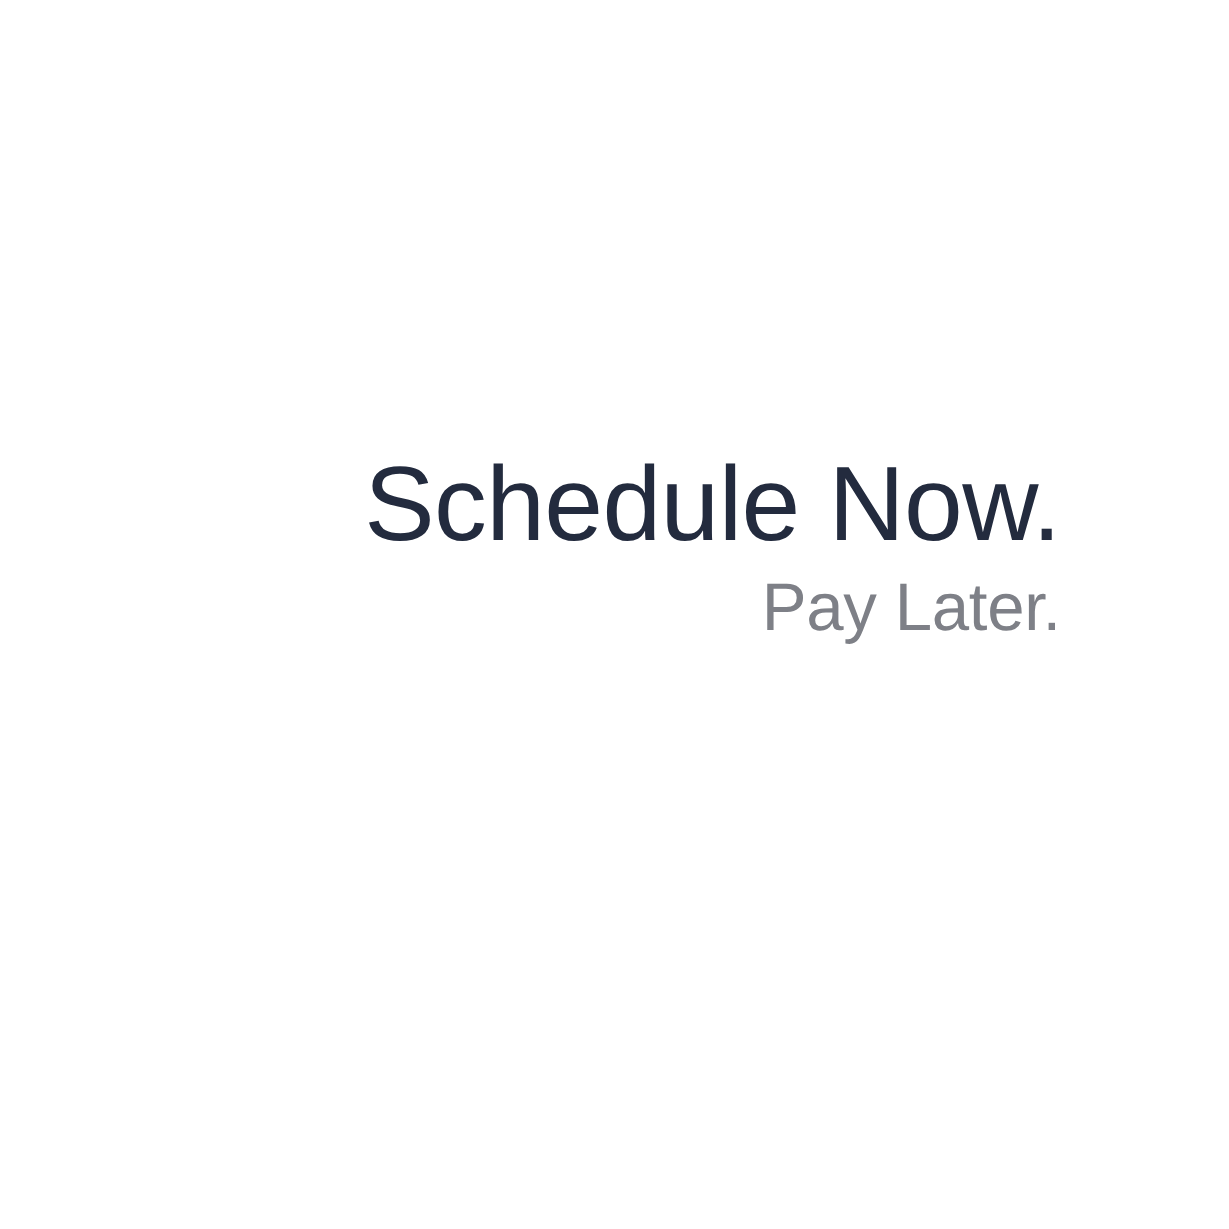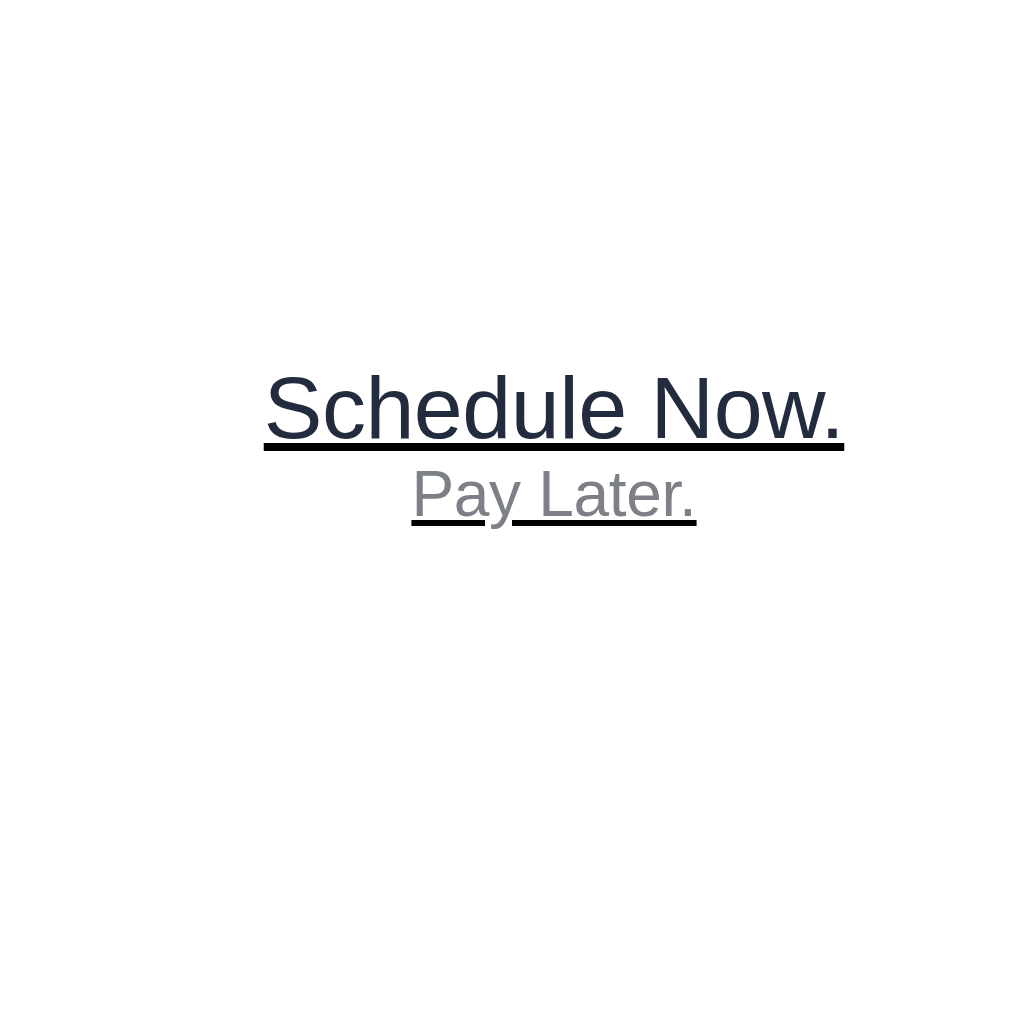--- a/index.html
+++ b/index.html
@@ -20,24 +20,23 @@
     width: 1024px;
     height: 1024px;
     background: #ffffff;
     box-sizing: border-box;
   }
 
   
   #headline-block {
     position: absolute;
     left: 224px;
-    top: 364px;
+    top: 376px;
     width: 660px;
-    text-align: center;
-    text-decoration: underline;
+    text-align: right;
   }
 
   .headline-line {
     display: block;
     margin: 0;
     padding: 0;
     white-space: nowrap;
     font-family: "Liberation Sans", sans-serif;
     font-weight: 400;
     font-style: normal;
@@ -48,21 +47,21 @@
   #headline-primary {
     font-size: 88px;
     line-height: 88px;
     letter-spacing: -0.5px;
     color: #232b3e;
     margin-bottom: 0px;
   }
 
   
   #headline-secondary {
-    font-size: 64px;
+    font-size: 56px;
     line-height: 84px;
     letter-spacing: -0.3px;
     color: #7e8087;
     margin-top: 0px;
   }
 </style>
 </head>
 <body>
 
 <div id="canvas" style="background: rgb(255, 255, 255);">

